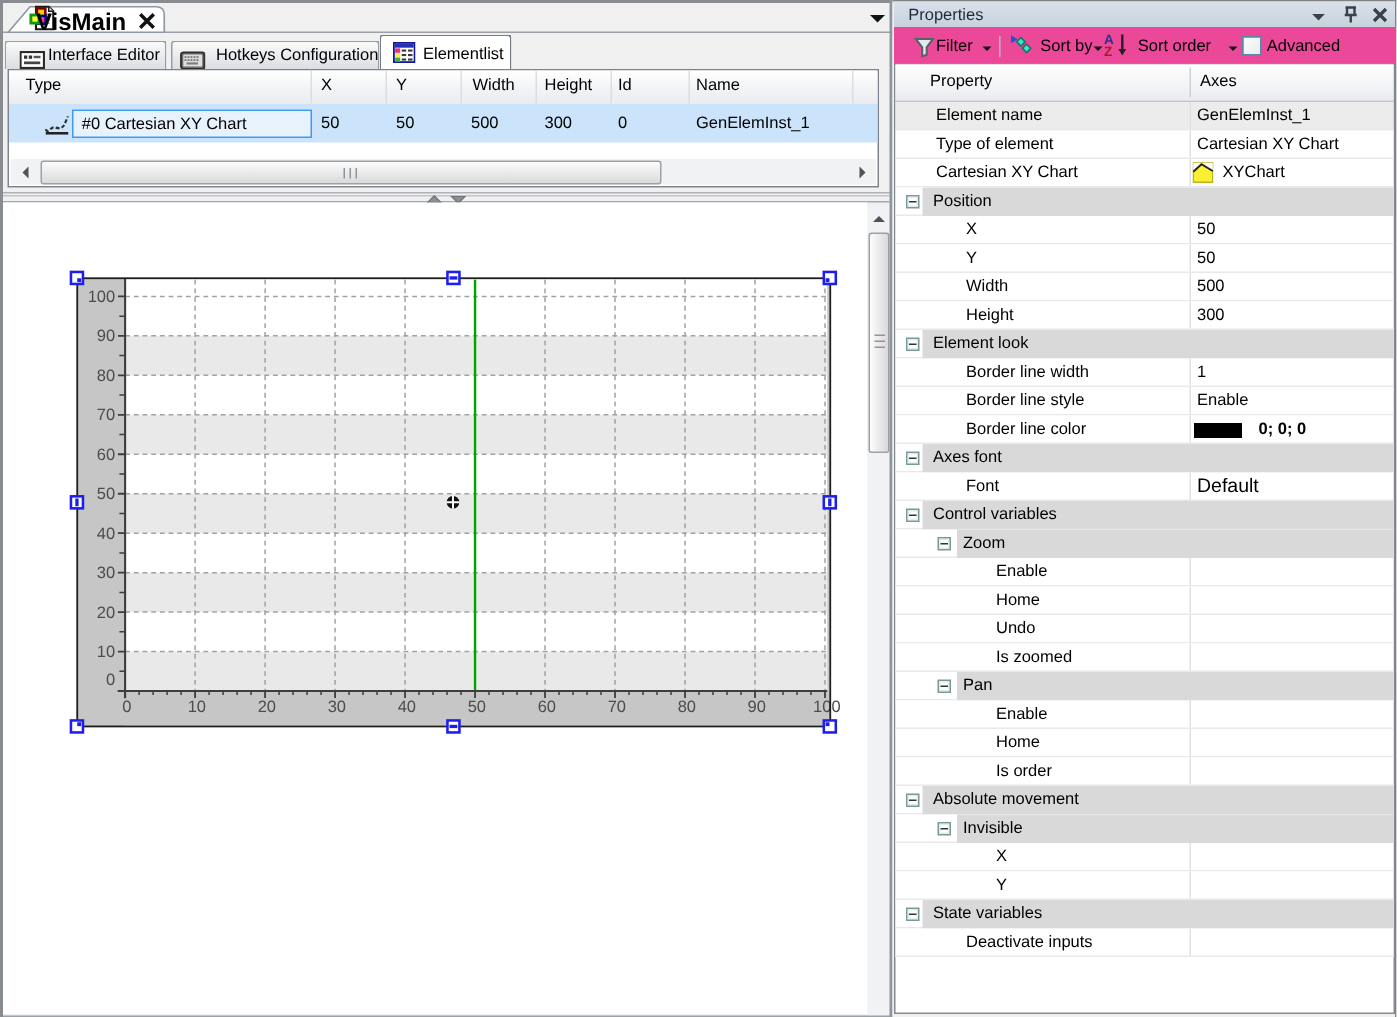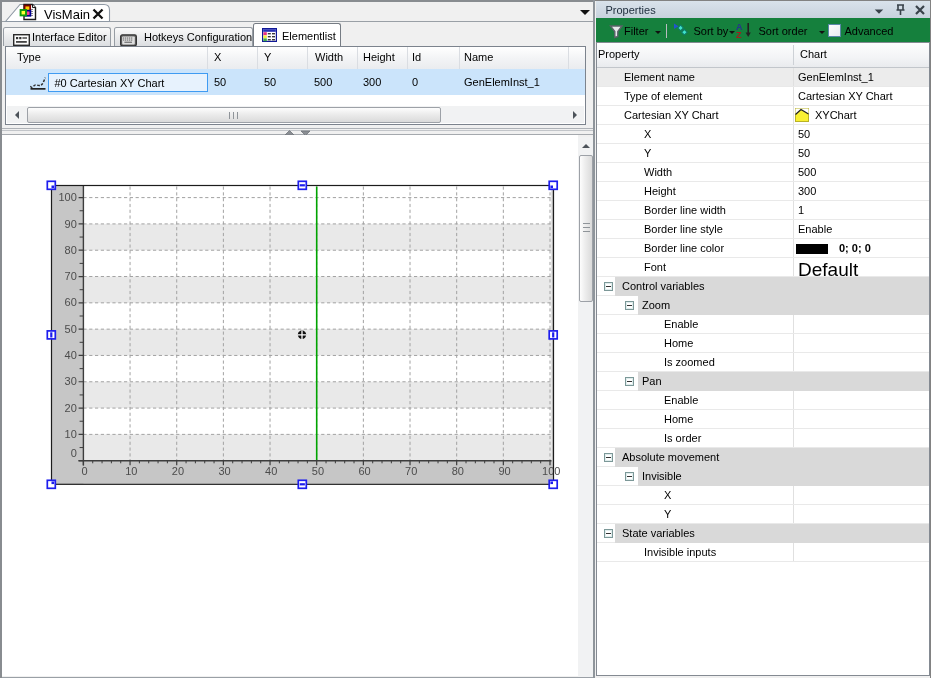--- a/index.html
+++ b/index.html
@@ -6,21 +6,21 @@
 body{font-family:"Liberation Sans",sans-serif;font-size:11px;color:#000;background:#f0f0f0;position:relative}
 .abs{position:absolute}
 .tri-d{width:0;height:0;border-left:5px solid transparent;border-right:5px solid transparent;border-top:5px solid #111}
 .vsep{position:absolute;left:196px;top:0;width:1px;height:100%;background:#e0e0e0}
 .pgrid{position:absolute;left:596px;top:42px;width:334px;height:633.5px;border:1px solid #848a92;background:#fff}
 .pghead{position:relative;height:25px;background:linear-gradient(#fdfdfd,#f3f4f6 60%,#e9ebee);border-bottom:1px solid #c2c6cb}
 .pghead .vsep{background:#cdd1d6}
 .pr{position:relative;height:19px;border-bottom:1px solid #e9e9e9;background:#fff}
 .lb{position:absolute;top:3px;white-space:nowrap}
 .vl{position:absolute;top:3px;white-space:nowrap}
-.big{font-size:19px;top:1px}
+.big{font-size:13px;top:1px}
 .gband{position:absolute;top:-0.5px;right:0;height:19.5px;background:#d9d9d9}
 .mb{position:absolute;top:5px;width:9px;height:9px;background:#fff;border:1px solid #7c9898;box-shadow:0 0 0 1px #e0eded inset}
 .mb::after{content:"";position:absolute;left:1.2px;top:3px;width:4.6px;height:1.4px;background:#333}
 .tb{position:absolute;top:3px;white-space:nowrap}
 .hcol{position:absolute;top:0;height:100%;border-left:1px solid #dadde2}
 .thumbh{background:linear-gradient(#fdfdfd,#ececec 45%,#dadada);border:1px solid #9da1a7;border-radius:2px}
 .thumbv{background:linear-gradient(90deg,#fdfdfd,#ececec 45%,#dadada);border:1px solid #9da1a7;border-radius:2px}
 </style></head>
 <body>
 
@@ -34,21 +34,21 @@
 <svg width="24" height="21" viewBox="0 0 24 21" style="position:absolute;left:17px;top:2px">
 <path d="M7 2.5 H15.5 L18.5 5.5 V17.5 H7 Z" fill="#fff" stroke="#1a1a1a" stroke-width="1.4"></path>
 <path d="M15.5 2.5 V5.5 H18.5" fill="#e8e8e8" stroke="#1a1a1a" stroke-width="1"></path>
 <g stroke="#8a8a8a" stroke-width="1">
       <path d="M9 7.5H16M9 9.5H16M9 11.5H16M9 13.5H16"></path>
     </g>
 <rect x="7.6" y="3.6" width="5.6" height="5.6" fill="#ffcc00" stroke="#7a0000" stroke-width="1.7"></rect>
 <rect x="8.2" y="8.6" width="5.2" height="5.2" fill="#ff3f8f" stroke="#000090" stroke-width="1.7"></rect>
 <rect x="3.6" y="8" width="5.4" height="5.4" fill="#ffff33" stroke="#0c9a0c" stroke-width="1.9"></rect>
 </svg>
-<span class="abs" style="left:44px;top:6.5px;font-weight:normal;font-size:13px">VisMain</span>
+<span class="abs" style="left:24px;top:6.5px;font-weight:bold;font-size:16px">VisMain</span>
 <svg class="abs" width="12" height="12" viewBox="0 0 12 12" style="left:92px;top:8px">
     <path d="M1.5 1.5 L10.5 10.5 M10.5 1.5 L1.5 10.5" stroke="#111" stroke-width="2.3"></path>
   </svg>
 <div class="abs tri-d" style="left:580px;top:10px"></div>
 
 <div class="abs" style="left:3px;top:27px;width:108px;height:18.5px;background:linear-gradient(#fafafa,#e9eaec 55%,#dcdee1);border:1px solid #979da4;border-bottom:none;border-radius:2.5px 2.5px 0 0">
     <svg width="17" height="12" viewBox="0 0 17 12" style="position:absolute;left:9px;top:6px">
 <rect x="0.7" y="0.7" width="15.6" height="10.6" fill="#fcfcfc" stroke="#2a2a2a" stroke-width="1.4"></rect>
 <rect x="3" y="3" width="2.2" height="2.2" fill="#333"></rect>
       <rect x="6.2" y="3" width="2.2" height="2.2" fill="#333"></rect>
@@ -272,21 +272,21 @@
   <div class="abs" style="left:297px;top:1px;width:13px;height:14px">
       <svg width="11" height="12" viewBox="0 0 11 12" style="position:absolute;left:2px;top:2px">
 <path d="M2 1 H9 M3 1 V6 M8 1 V6 M1.5 6 H9.5 M5.5 6 V11" stroke="#39424a" stroke-width="1.6" fill="none"></path>
 </svg>
     </div>
   <svg class="abs" width="10" height="10" viewBox="0 0 10 10" style="left:319px;top:4px">
       <path d="M1 1 L9 9 M9 1 L1 9" stroke="#39424a" stroke-width="2.2"></path>
     </svg>
 </div>
 
-<div class="abs" style="left:595.5px;top:17.5px;width:334.5px;height:24.5px;background:#15803d">
+<div class="abs" style="left:595.5px;top:17.5px;width:334.5px;height:24.5px;background:#ec4899">
   <div class="abs" style="left:5px;top:0;width:24px;height:24px">
       <svg width="15" height="15" viewBox="0 0 15 15" style="position:absolute;left:8px;top:6px">
 <path d="M1.5 2 H13 L8.8 7.5 V12.5 L5.8 13.5 V7.5 Z" fill="#e4e8ea" stroke="#5a6268" stroke-width="1.4"></path>
 </svg>
     </div>
   <span class="abs" style="left:28.5px;top:7px">Filter</span>
   <div class="abs tri-d" style="left:57px;top:12px;transform:scale(0.6)"></div>
   <div class="abs" style="left:70px;top:6px;width:1px;height:14px;background:#b8bcc0"></div>
   <div class="abs" style="left:74px;top:0;width:20px;height:24px">
       <svg width="17" height="17" viewBox="0 0 17 17" style="position:absolute;left:3px;top:4px">
@@ -305,22 +305,22 @@
         <path d="M13.2 16 L10.6 11.6 H15.8 Z" fill="#222"></path>
 </svg>
     </div>
   <span class="abs" style="left:163px;top:7px">Sort order</span>
   <div class="abs tri-d" style="left:221px;top:12px;transform:scale(0.6)"></div>
   <div class="abs" style="left:232px;top:6.5px;width:13px;height:13px;background:linear-gradient(135deg,#fcfcfc,#e8ecef);border:1px solid #5b87a8"></div>
   <span class="abs" style="left:249px;top:7px">Advanced</span>
 </div>
 <div class="pgrid">
     <div class="pghead">
-      <span style="position:absolute;left:1px;top:5px">Property</span>
-      <span style="position:absolute;left:203px;top:5px">Chart</span>
+      <span style="position:absolute;left:23px;top:5px">Property</span>
+      <span style="position:absolute;left:203px;top:5px">Axes</span>
       <i class="vsep" style="top:2px;height:20px"></i>
     </div>
     <div class="pr" style="background:#ececec;">
       <i class="vsep"></i>
       <span class="lb" style="left:27px">Element name</span>
       <span class="vl" style="left:201px">GenElemInst_1</span>
     </div>
     <div class="pr" style="">
       <i class="vsep"></i>
       <span class="lb" style="left:27px">Type of element</span>
@@ -329,56 +329,71 @@
     <div class="pr" style="">
       <i class="vsep"></i>
       <span class="lb" style="left:27px">Cartesian XY Chart</span>
       <svg width="14" height="14" viewBox="0 0 14 14" style="position:absolute;left:198px;top:2px">
         <rect x="0.5" y="0.5" width="13" height="13" fill="#f9f032" stroke="#b9b326" stroke-width="1"></rect>
         <path d="M0.5 6.5 L6 1.5 L13.5 6 V0.5 H0.5 Z" fill="#fff"></path>
         <path d="M0.5 6.5 L6 1.5 L13.5 6" fill="none" stroke="#222" stroke-width="1.3"></path>
       </svg>
       <span class="vl" style="left:218px">XYChart</span>
     </div>
+    <div class="pr">
+      <div class="gband" style="left:18px"></div>
+      <span class="mb" style="left:7px"></span>
+      <span class="lb" style="left:25px">Position</span>
+    </div>
     <div class="pr" style="">
       <i class="vsep"></i>
       <span class="lb" style="left:47px">X</span>
       <span class="vl" style="left:201px">50</span>
     </div>
     <div class="pr" style="">
       <i class="vsep"></i>
       <span class="lb" style="left:47px">Y</span>
       <span class="vl" style="left:201px">50</span>
     </div>
     <div class="pr" style="">
       <i class="vsep"></i>
       <span class="lb" style="left:47px">Width</span>
       <span class="vl" style="left:201px">500</span>
     </div>
     <div class="pr" style="">
       <i class="vsep"></i>
       <span class="lb" style="left:47px">Height</span>
       <span class="vl" style="left:201px">300</span>
+    </div>
+    <div class="pr">
+      <div class="gband" style="left:18px"></div>
+      <span class="mb" style="left:7px"></span>
+      <span class="lb" style="left:25px">Element look</span>
     </div>
     <div class="pr" style="">
       <i class="vsep"></i>
       <span class="lb" style="left:47px">Border line width</span>
       <span class="vl" style="left:201px">1</span>
     </div>
     <div class="pr" style="">
       <i class="vsep"></i>
       <span class="lb" style="left:47px">Border line style</span>
       <span class="vl" style="left:201px">Enable</span>
     </div>
     <div class="pr" style="">
       <i class="vsep"></i>
       <span class="lb" style="left:47px">Border line color</span>
       <span style="position:absolute;left:199px;top:4.5px;width:32px;height:10px;background:#000"></span>
       <span class="vl" style="left:242px;font-weight:bold">0;&nbsp;0;&nbsp;0</span>
     </div>
+    <div class="pr">
+      <div class="gband" style="left:18px"></div>
+      <span class="mb" style="left:7px"></span>
+      <span class="lb" style="left:25px">Axes font</span>
+    </div>
     <div class="pr" style="">
       <i class="vsep"></i>
       <span class="lb" style="left:47px">Font</span>
       <span class="vl big" style="left:201px">Default</span>
     </div>
     <div class="pr">
       <div class="gband" style="left:18px"></div>
       <span class="mb" style="left:7px"></span>
       <span class="lb" style="left:25px">Control variables</span>
     </div>
@@ -390,20 +405,24 @@
     <div class="pr" style="">
       <i class="vsep"></i>
       <span class="lb" style="left:67px">Enable</span>
     </div>
     <div class="pr" style="">
       <i class="vsep"></i>
       <span class="lb" style="left:67px">Home</span>
     </div>
     <div class="pr" style="">
       <i class="vsep"></i>
+      <span class="lb" style="left:67px">Undo</span>
+    </div>
+    <div class="pr" style="">
+      <i class="vsep"></i>
       <span class="lb" style="left:67px">Is zoomed</span>
     </div>
     <div class="pr">
       <div class="gband" style="left:41px"></div>
       <span class="mb" style="left:28px"></span>
       <span class="lb" style="left:45px">Pan</span>
     </div>
     <div class="pr" style="">
       <i class="vsep"></i>
       <span class="lb" style="left:67px">Enable</span>
@@ -434,14 +453,14 @@
       <i class="vsep"></i>
       <span class="lb" style="left:67px">Y</span>
     </div>
     <div class="pr">
       <div class="gband" style="left:18px"></div>
       <span class="mb" style="left:7px"></span>
       <span class="lb" style="left:25px">State variables</span>
     </div>
     <div class="pr" style="">
       <i class="vsep"></i>
-      <span class="lb" style="left:47px">Invisible inputs</span>
+      <span class="lb" style="left:47px">Deactivate inputs</span>
     </div>
   </div>
 </body></html>

